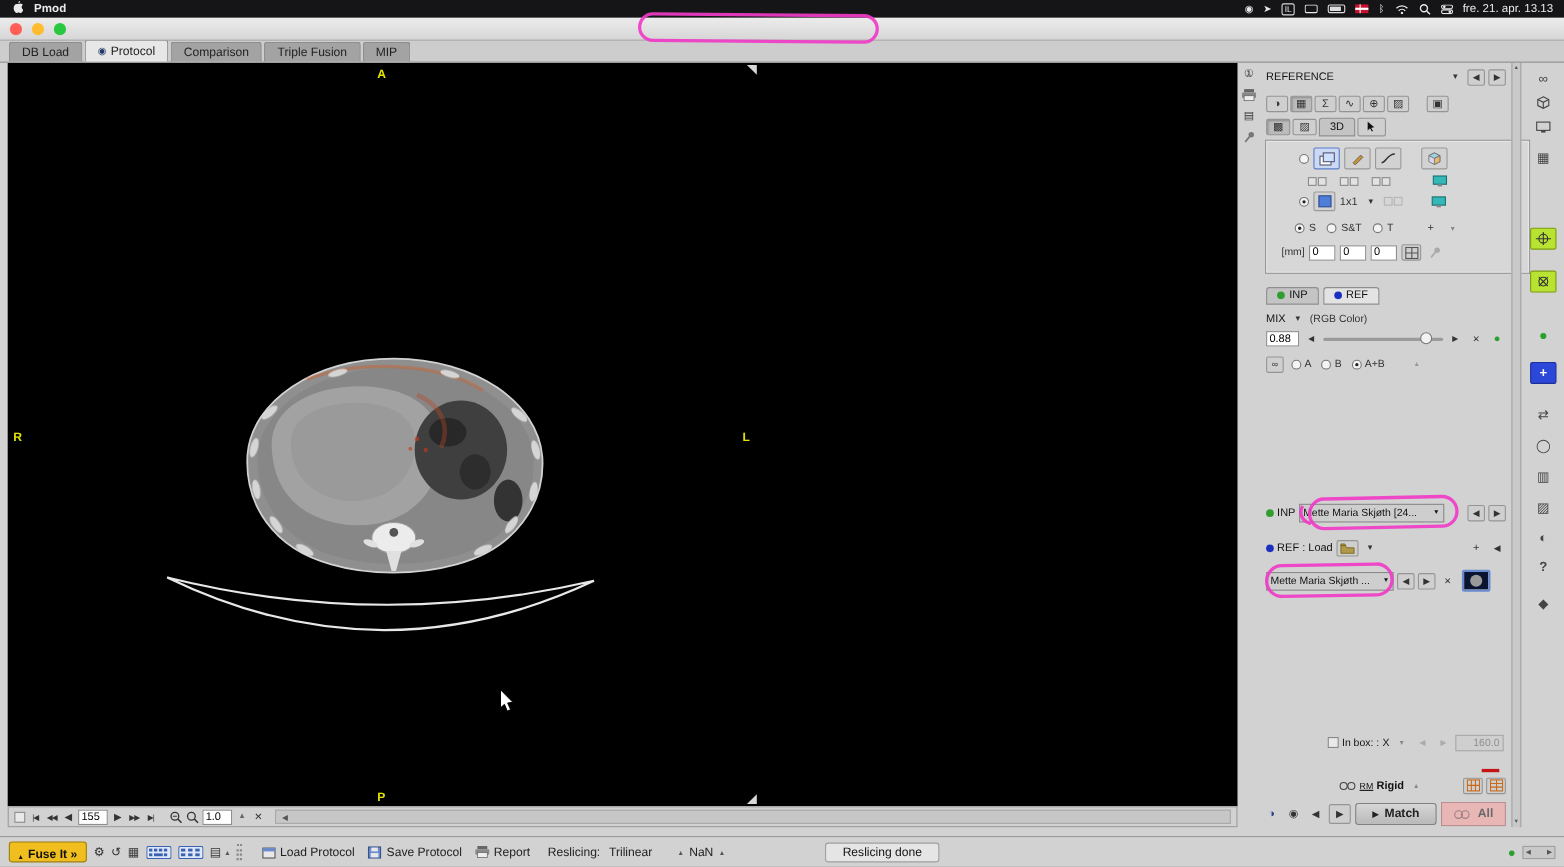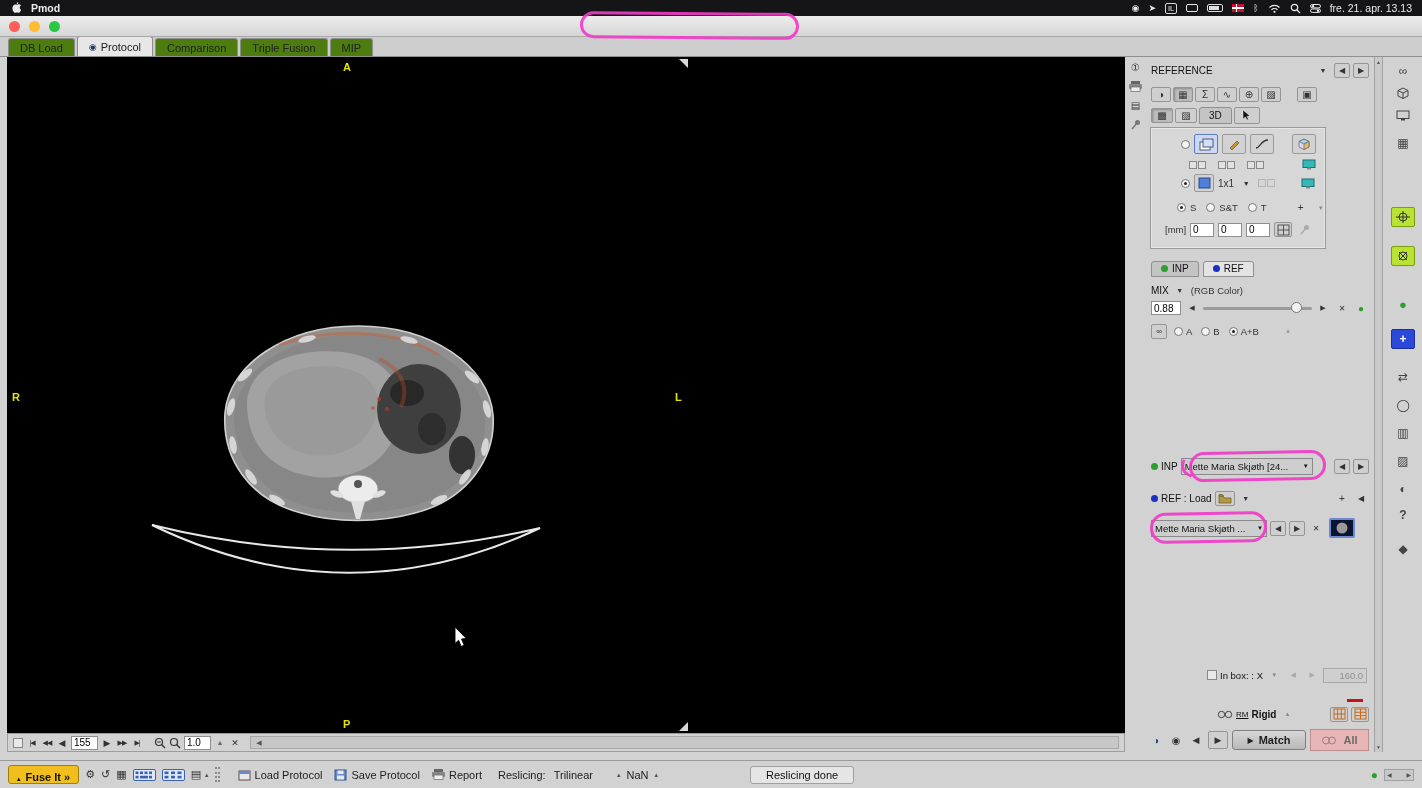--- a/index.html
+++ b/index.html
@@ -18,21 +18,21 @@
 .flag i{position:absolute;background:#fff}
 .flag .fv{left:3.5px;top:0;width:1.6px;height:8px}
 .flag .fh{left:0;top:3.2px;width:12px;height:1.6px}
 
 #titlebar{position:absolute;left:0;top:16px;width:1422px;height:21px;background:linear-gradient(#ececec,#d6d6d6);border-bottom:1px solid #a8a8a8;display:flex;align-items:center;z-index:4}
 .tl{width:11px;height:11px;border-radius:50%;margin-left:9px;display:inline-block;flex:0 0 auto}
 .tl.red{background:#ff5f57}.tl.yellow{background:#febc2e}.tl.green{background:#28c840}
 .title{position:absolute;left:0;right:0;display:flex;justify-content:center;gap:5px;font-weight:bold;font-size:11px;color:#1a1a1a;white-space:nowrap}
 
 #tabbar{position:absolute;left:0;top:37px;width:1422px;height:20px;background:#cdcdcd;border-bottom:1px solid #8f8f8f;display:flex;align-items:flex-end;padding-left:8px;z-index:3}
-.tab{display:inline-flex;align-items:center;gap:4px;height:18px;padding:0 11px;border:1px solid #8e8e8e;border-bottom:none;border-radius:3px 3px 0 0;background:#4d7c0f;margin-right:2px;font-size:11px;color:#222}
+.tab{display:inline-flex;align-items:center;gap:4px;height:18px;padding:0 11px;border:1px solid #8e8e8e;border-bottom:none;border-radius:3px 3px 0 0;background:#a3a3a3;margin-right:2px;font-size:11px;color:#222}
 .tab.selected{background:#e7e7e7;height:20px}
 .tabic{font-size:9px;color:#223a66}
 
 #main{position:absolute;left:0;top:57px;width:1422px;height:695px}
 #viewport{position:absolute;left:7px;top:0;width:1118px;height:676px;background:#000}
 #vctrl{position:absolute;left:7px;top:676px;width:1118px;height:19px;background:#d2d2d2;border:1px solid #9d9d9d;display:flex;align-items:center;gap:3px;padding:0 5px}
 .vc-ic{display:inline-flex;align-items:center;justify-content:center;min-width:12px;height:13px;font-size:9px;color:#333}
 .vc-ic.sm{font-size:7px;letter-spacing:-1px}
 .chk{width:10px;height:10px;border:1px solid #888;background:#e9e9e9;display:inline-block}
 .inp{background:#fff;border:1px solid #8f8f8f;font-size:10px;font-family:inherit;padding:0 2px;height:14px}
@@ -42,21 +42,21 @@
 .ms-ic{width:16px;height:15px;display:flex;align-items:center;justify-content:center;font-size:10px;color:#333}
 
 #sidebar{position:absolute;left:1146px;top:0;width:228px;height:695px;background:#d2d2d2}
 .row{position:absolute;left:0;width:228px;display:flex;align-items:center;gap:3px;padding:0 5px}
 .sbtn{display:inline-flex;align-items:center;justify-content:center;background:#cfcfcf;border:1px solid #959595;border-radius:2px;font-size:8px;color:#333;width:16px;height:15px;flex:0 0 auto}
 .sbtn.flat{border-color:transparent;background:transparent}
 .sbtn.pressed{background:#bcbcbc;box-shadow:inset 1px 1px 2px rgba(0,0,0,.25)}
 .radio{width:9px;height:9px;border:1px solid #777;border-radius:50%;background:#f4f4f4;display:inline-block;position:relative;flex:0 0 auto}
 .radio.on::after{content:"";position:absolute;left:2px;top:2px;width:3px;height:3px;border-radius:50%;background:#222}
 .rlab{font-size:9.5px;color:#333}
-.groupbox{position:absolute;left:4px;top:70px;width:176px;height:122px;border:1px solid #9a9a9a;background:#d7d7d7;box-shadow:inset 0 0 0 1px #e6e6e6}
+.groupbox{position:absolute;left:4px;top:70px;width:241px;height:122px;border:1px solid #9a9a9a;background:#d7d7d7;box-shadow:inset 0 0 0 1px #e6e6e6}
 .g-row{position:absolute;display:flex;align-items:center;gap:4px}
 .bigbtn{width:24px;height:20px;display:inline-flex;align-items:center;justify-content:center;background:#d2d2d2;border:1px solid #999;border-radius:2px}
 .bigbtn.selb{background:#ccd9f2;border-color:#5a7cc8}
 .pairbox{display:inline-flex;gap:1px}
 .pairbox i{width:8px;height:8px;border:1px solid #8a8a8a;background:#e2e2e2;display:inline-block}
 .pairbox.dis i{border-color:#b5b5b5;background:#d6d6d6}
 .ddown{display:inline-flex;align-items:center;justify-content:space-between;background:#cecece;border:1px solid #8a8a8a;height:17px;font-size:9.5px;padding:0 3px;gap:4px;overflow:hidden;white-space:nowrap}
 .tabmini{display:inline-flex;align-items:center;gap:4px;height:16px;padding:0 9px;border:1px solid #8f8f8f;border-radius:3px 3px 0 0;background:#c4c4c4;font-size:10px}
 .tabmini.selected{background:#e3e3e3}
 .dotg{width:7px;height:7px;border-radius:50%;background:#2f9e2f;display:inline-block;flex:0 0 auto}

